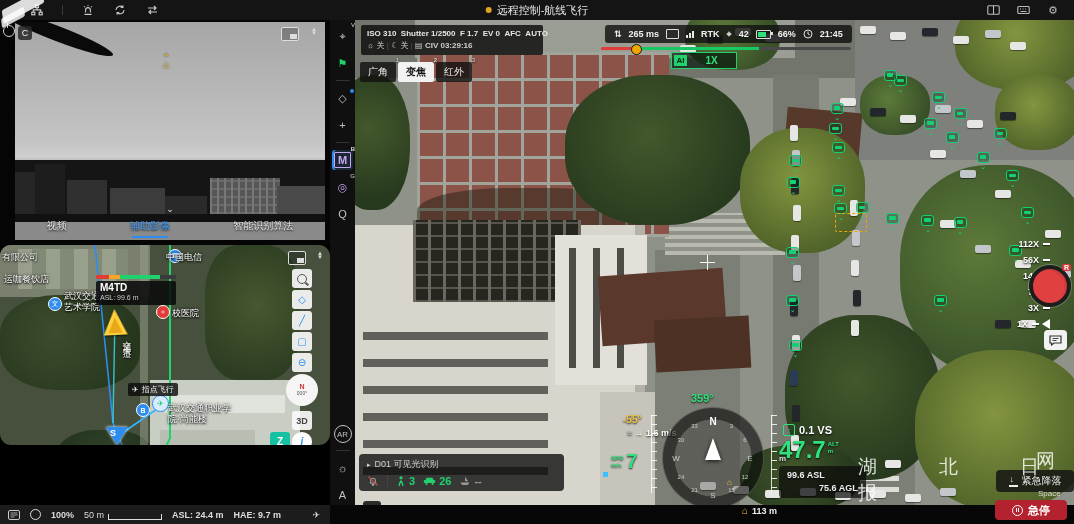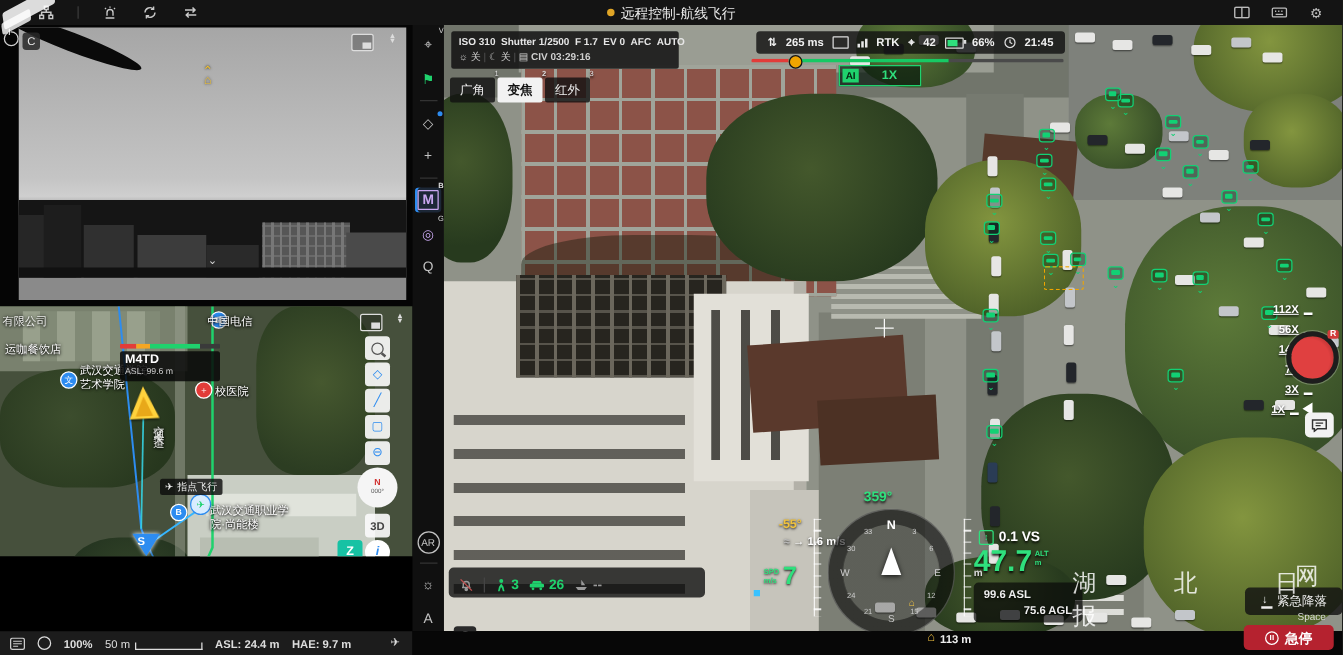--- a/index.html
+++ b/index.html
@@ -34,21 +34,21 @@
   .updn{display:flex;flex-direction:column;align-items:center;line-height:4px;font-size:6px;color:#ddd;}
   .fpv-home{position:absolute;left:147px;top:32px;text-align:center;color:#f2c230;line-height:7px;
             font-size:10px;text-shadow:0 0 2px #000;}
   .fpv-tabs{position:absolute;left:0;bottom:6px;width:310px;display:flex;justify-content:space-around;
             font-size:10px;color:#e3e3e3;text-shadow:0 1px 2px #000;}
   .fpv-tab{position:relative;padding:1px 3px;cursor:default;}
   .fpv-tab.active{color:#3b9cff;}
   .fpv-tab.active::after{content:"";position:absolute;left:10%;right:10%;bottom:-4px;height:2px;background:#2d8cf0;}
   .fpv-chev{position:absolute;left:50%;bottom:26px;transform:translateX(-50%);color:#eee;font-size:9px;opacity:.9;}
   
-  .map{position:absolute;left:0;top:245px;width:330px;height:200px;background:#46503c;overflow:hidden;}
+  .map{position:absolute;left:0;top:245px;width:330px;height:200px;background:#46503c;overflow:hidden;border-radius:11px;}
   .m-lab{position:absolute;color:#fff;font-size:9px;text-shadow:0 1px 2px #000,0 0 3px #000;white-space:nowrap;}
   .m-circle{position:absolute;width:12px;height:12px;border-radius:50%;border:1.5px solid #fff;
             display:flex;align-items:center;justify-content:center;font-size:7px;color:#fff;}
   .map-toolcol .mbtn{position:absolute;left:292px;width:20px;height:19px;background:rgba(250,250,250,.92);
         border-radius:3px;color:#444;display:flex;align-items:center;justify-content:center;font-size:10px;}
   .drone-label{position:absolute;left:96px;top:36px;width:72px;background:rgba(8,8,8,.85);border-radius:2px;
                padding:2px 4px;line-height:10px;}
   .drone-bar{position:absolute;left:96px;top:30px;width:80px;height:4px;display:flex;border-radius:1px;overflow:hidden;}
   .m-arrow{position:absolute;left:103px;top:64px;width:0;height:0;border-left:12px solid transparent;
            border-right:12px solid transparent;border-bottom:26px solid #ffd23c;
@@ -131,21 +131,21 @@
               border-right:8px solid transparent;border-bottom:22px solid #fff;
               filter:drop-shadow(0 1px 2px rgba(0,0,0,.8));}
   .comp-lab{position:absolute;transform:translate(-50%,-50%);color:#ccc;}
   .althost{position:absolute;width:5px;background:
            repeating-linear-gradient(180deg,rgba(255,255,255,.85) 0 1px,transparent 1px 9px);
            border-left:1.5px solid rgba(255,255,255,.8);z-index:4;}
   .aslchip{position:absolute;left:424px;top:446px;background:rgba(8,8,8,.7);border-radius:4px;
            padding:3px 8px;line-height:13px;z-index:5;}
   
   .ladder{position:absolute;left:998px;top:236px;z-index:8;}
-  .ladrow{display:flex;align-items:flex-end;height:16px;justify-content:flex-end;text-decoration:underline;}
+  .ladrow{display:flex;align-items:center;height:16px;justify-content:flex-end;}
   .ladrow .lv{color:#fff;font-size:9px;font-weight:bold;text-shadow:0 1px 2px #000;width:30px;text-align:right;}
   .ladrow .tick{width:7px;height:2px;background:#fff;margin-left:4px;box-shadow:0 1px 1px rgba(0,0,0,.6);}
   .ladrow .ptr{width:0;height:0;border-top:5px solid transparent;border-bottom:5px solid transparent;
                border-right:8px solid #fff;margin-left:3px;}
   .rmark{position:absolute;left:1029px;top:265px;width:34px;height:34px;border-radius:50%;
          border:4px solid #1d1d1d;background:radial-gradient(circle at 42% 55%,#e04040 0 60%,#8d2424 100%);
          z-index:8;box-shadow:0 0 0 1px rgba(255,255,255,.25);}
   .rmark .r{position:absolute;right:-4px;top:-5px;background:#d23a3a;color:#fff;font-size:7px;font-weight:bold;
             padding:0 2px;border-radius:2px;}
   .chatbtn{position:absolute;left:1044px;top:330px;width:23px;height:20px;background:#f2f2f2;border-radius:4px;
@@ -250,20 +250,25 @@
              background-image:repeating-linear-gradient(90deg,#777 0 2px,transparent 2px 7px),
              repeating-linear-gradient(0deg,#6a6a6a 0 2px,transparent 2px 8px);"></div>
         <div class="fc" style="left:262px;width:48px;height:36px;background:#4a4a4a;"></div>
         <div class="fc" style="left:0;width:310px;height:8px;background:#111;"></div>
       </div>
       <div class="fpv-home">⌃<br>⌂</div>
       <span class="chip" style="position:absolute;left:3px;top:4px;width:14px;height:14px;font-size:9px;">C</span>
       <span class="pip-ic" style="position:absolute;right:26px;top:5px;"></span>
       <span class="updn" style="position:absolute;right:8px;top:5px;">▲<br>▼</span>
       <span class="fpv-chev">⌄</span>
+      <div class="fpv-tabs">
+        <span class="fpv-tab">视频</span>
+        <span class="fpv-tab active">辅助影像</span>
+        <span class="fpv-tab">智能识别算法</span>
+      </div>
     </div>
   </div>
 
   <div class="map">
 
     <div class="abs" style="left:0;top:0;width:150px;height:52px;background:#79816e;"></div>
     <div class="abs" style="left:18px;top:4px;width:110px;height:40px;background:
          repeating-linear-gradient(90deg,#98a08c 0 14px,#818a76 14px 28px);"></div>
     <div class="abs" style="left:0;top:50px;width:140px;height:95px;background:
          radial-gradient(circle at 40% 40%,#3c4d2d,#27371e 80%);border-radius:40%;"></div>
@@ -584,20 +589,24 @@
         <span>变焦</span>
           <span class="n">2</span>
         </span>
       <span class="ltab">
         <span>红外</span>
           <span class="n">3</span>
         </span>
     </div>
 
     <div class="detpanel">
+      <div class="hd">
+        <span style="font-size:7px;">▸</span>
+        <span>D01 可见光识别</span>
+      </div>
       <div class="row">
         <span class="gry">
           <svg width="12" height="12" viewBox="0 0 12 12" fill="none" stroke="#9a9a9a" stroke-width="1.1">
             <path d="M3.6 8V5.6a2.4 2.4 0 0 1 4.8 0V8M2.6 8h6.8"></path>
               <circle cx="6" cy="9.6" r="0.9" fill="#9a9a9a"></circle>
             <path d="M1.5 1.5l9 9" stroke="#c05050"></path>
             </svg>
           </span>
         <span class="vdiv"></span>
         <span class="grn">

